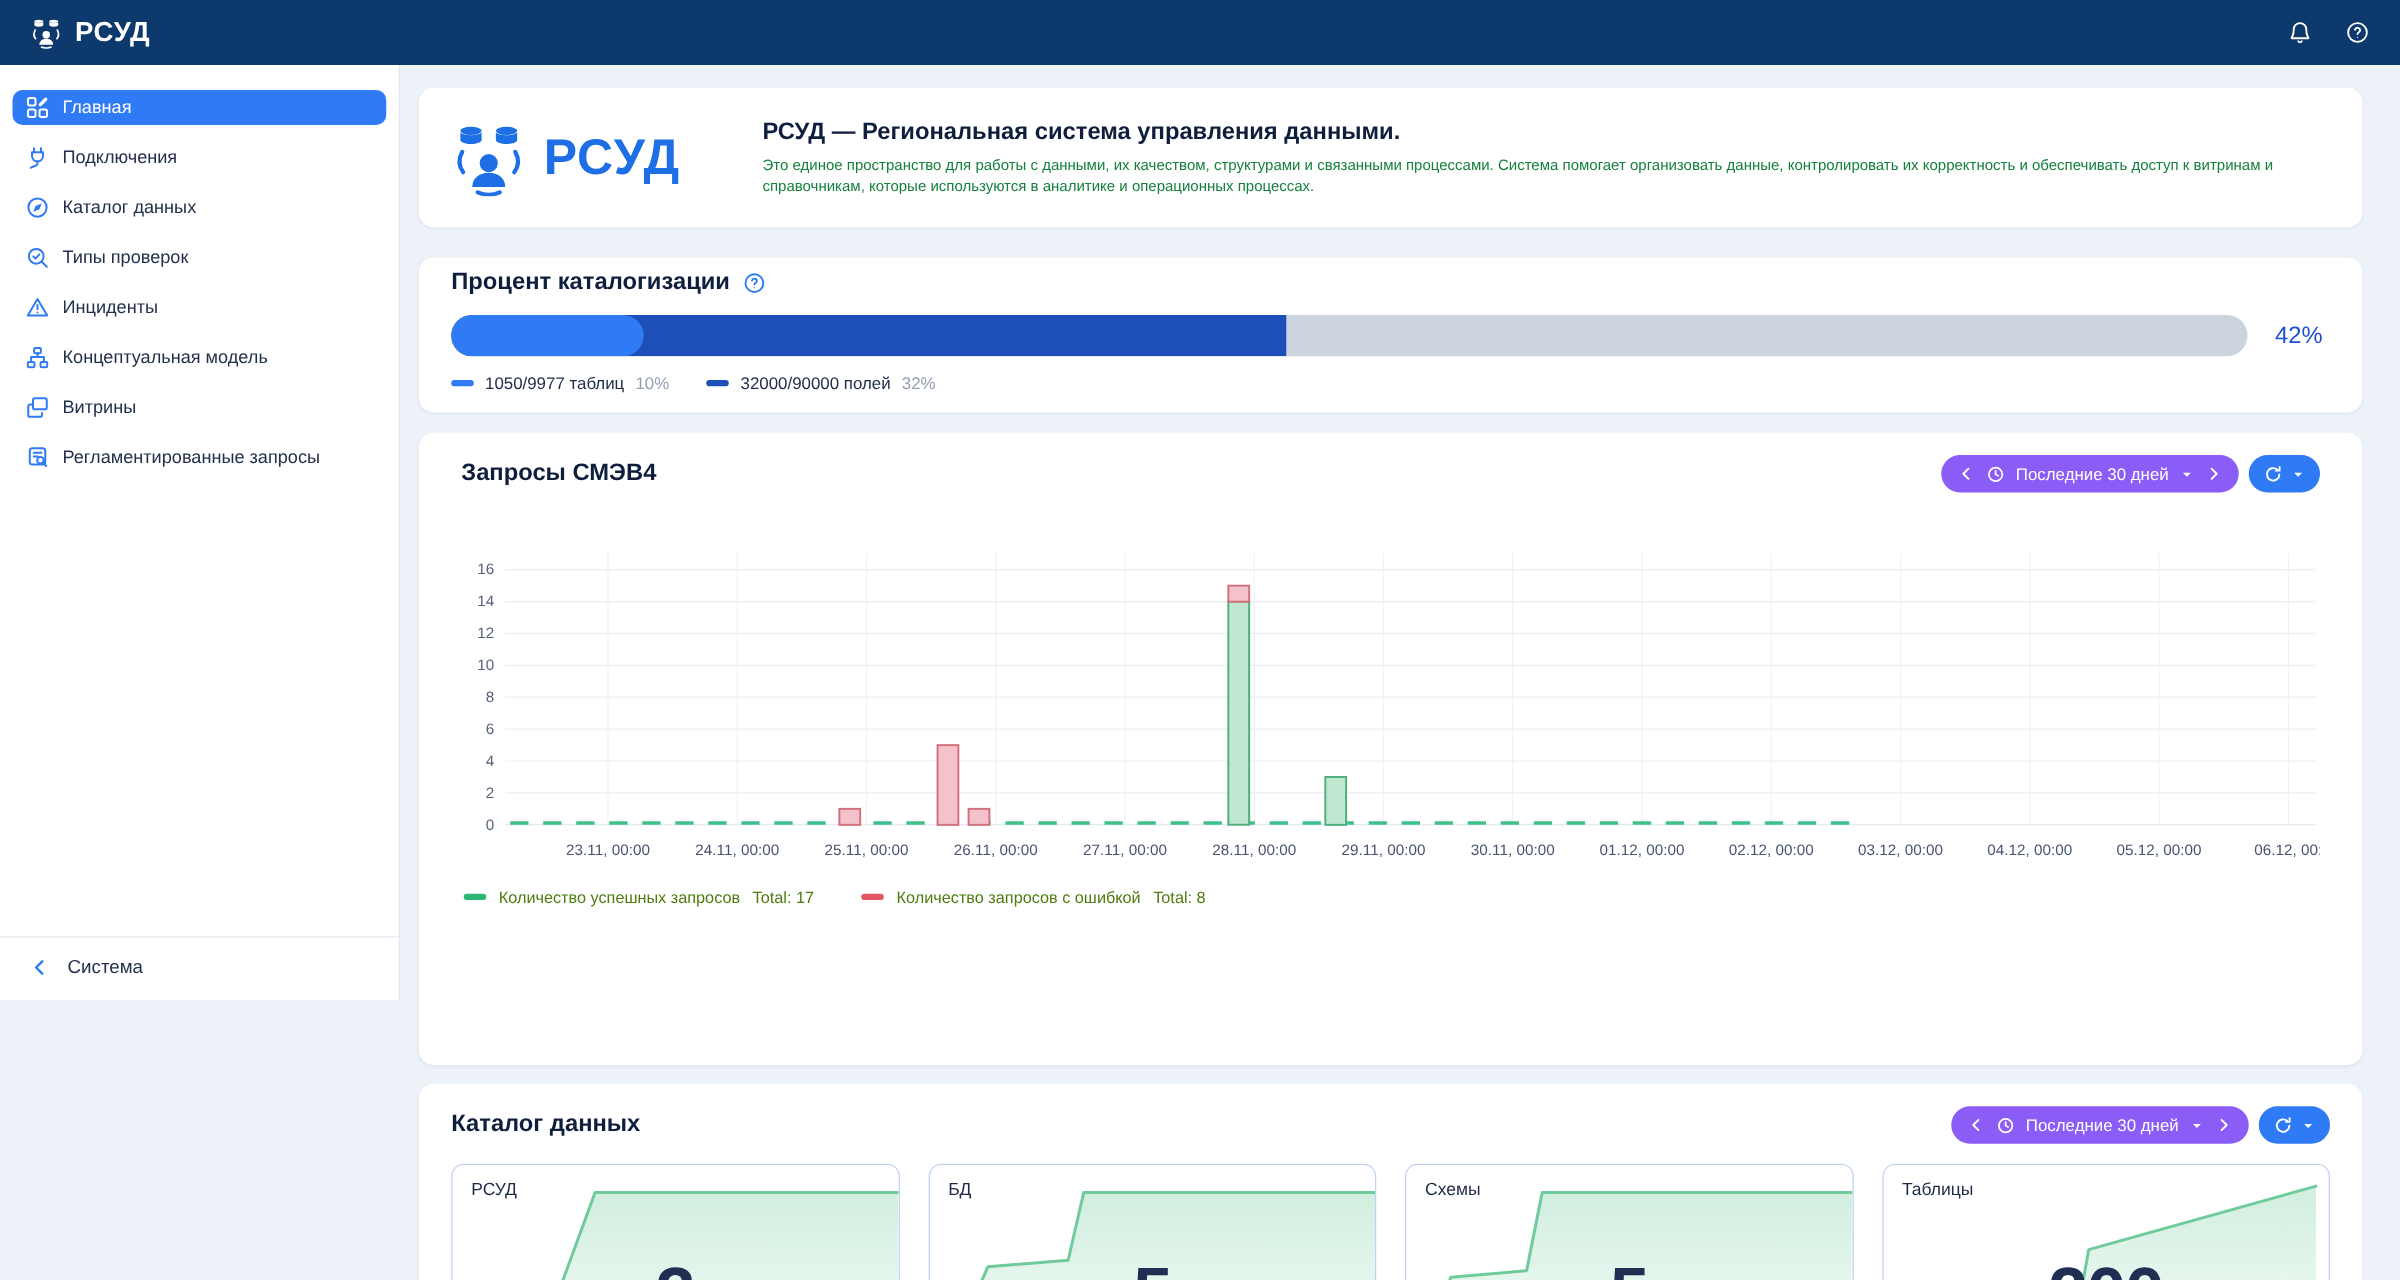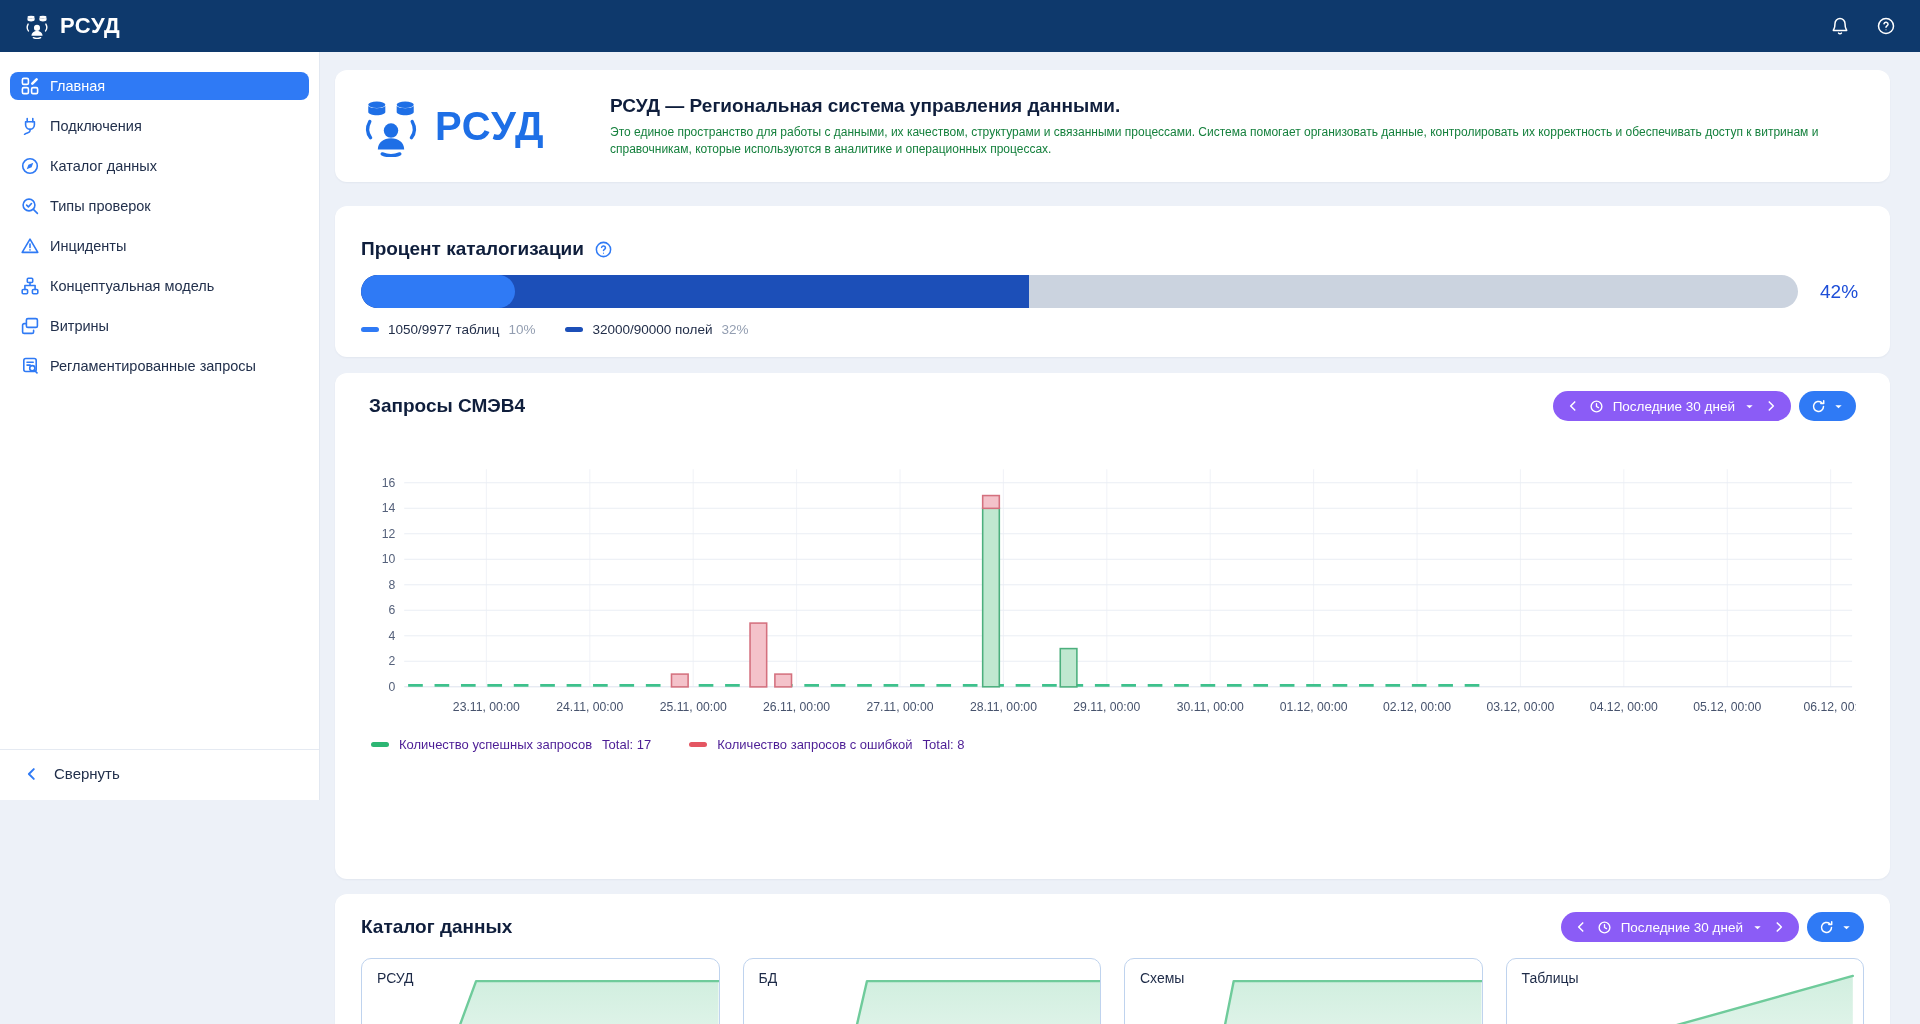--- a/index.html
+++ b/index.html
@@ -23,21 +23,21 @@
   .main{position:absolute;top:52px;left:320px;width:1600px;padding:18px 30px 0 15px}
   .card{background:#fff;border-radius:12px;box-shadow:0 1px 2px rgba(15,35,80,.05)}
   
   .welcome{height:112px;display:flex;align-items:center;padding:0 25px;margin-bottom:24px}
   .w-logo{display:flex;align-items:center;gap:13px;color:#1E6FE6;min-width:188px}
   .w-logo-text{font-size:40px;font-weight:bold;letter-spacing:1px}
   .w-text{margin-left:62px}
   .w-title{font-size:19px;font-weight:bold;color:#0F1E3C;margin-bottom:7px}
   .w-desc{font-size:12px;line-height:1.4;color:#15803d;max-width:1265px}
   
-  .progress-card{height:151px;padding:32px 26px;margin-bottom:16px}
+  .progress-card{height:124px;padding:9px 26px;margin-bottom:16px}
   .p-head{display:flex;align-items:center;gap:10px}
   .sec-title{font-size:19px;font-weight:bold;color:#0F1E3C}
   .help{display:flex;cursor:pointer;color:#2F7AF5}
   .p-bar-row{display:flex;align-items:center;gap:22px;margin-top:15px}
   .p-track{position:relative;flex:1;height:33px;border-radius:17px;overflow:hidden}
   .p-seg{position:absolute;top:0;bottom:0;left:0}
   .p-seg.first{border-radius:17px;z-index:2}
   .p-pct{font-size:19px;color:#1d4ed8;min-width:44px}
   .p-legend{display:flex;align-items:flex-start;margin-top:14px}
   .p-leg-item{display:flex;align-items:center;gap:9px;font-size:13.5px;color:#222E49;margin-right:30px}
@@ -45,21 +45,21 @@
   .p-leg-pct{color:#939EB1}
   
   .smev-card{height:506px;padding:18px 34px;margin-bottom:15px}
   .card-head{display:flex;align-items:center;justify-content:space-between}
   .controls{display:flex;align-items:center;gap:8px}
   .ctrl-group{display:flex;align-items:center;gap:9px;height:30px;background:#8b5cf6;color:#fff;border-radius:15px;padding:0 13px;font-size:13.5px;cursor:pointer}
   .ctrl-refresh{display:flex;align-items:center;gap:7px;height:30px;background:#2F7AF5;color:#fff;border-radius:15px;padding:0 12px;cursor:pointer}
   .ctrl-el{display:flex;align-items:center;cursor:pointer}
   .smev-chart{margin-top:4px}
   .smev-chart svg{width:100%;height:308px}
-  .smev-legend{display:flex;align-items:center;gap:10px;font-size:13px;color:#4c1d95;margin-top:4px;padding-left:2px}
+  .smev-legend{display:flex;align-items:center;gap:10px;font-size:13px;color:#4d7c0f;margin-top:4px;padding-left:2px}
   .leg-total{margin-right:28px}
   
   .catalog-card{height:270px;padding:18px 26px}
   .cards-row{display:flex;gap:23px;margin-top:16px}
   .stat-card{position:relative;flex:1;height:186px;background:#fff;border:1px solid #BFD3EE;border-radius:10px;overflow:hidden;cursor:pointer}
   .stat-label{position:absolute;top:11px;left:15px;font-size:14px;color:#1D2A47;z-index:2}
   .stat-value{position:absolute;left:0;width:100%;top:50%;transform:translateY(-34%);text-align:center;font-size:57px;font-weight:bold;color:#212D52;z-index:2;letter-spacing:-1px}
   .stat-card svg{position:absolute;inset:0;width:100%;height:100%}
 </style>
 </head>
@@ -186,21 +186,21 @@
         </span>
         <span class="s-label">Регламентированные запросы</span>
       </div>
     </nav>
   <div class="side-footer">
     <span class="chev">
       <svg width="16" height="16" viewBox="0 0 18 18" fill="none" stroke="currentColor" stroke-width="2.2" stroke-linecap="round" stroke-linejoin="round">
           <polyline points="11,3.5 5.5,9 11,14.5"></polyline>
         </svg>
     </span>
-    <span>Свернуть</span>
+    <span>Система</span>
   </div>
 </aside>
 
 <main class="main">
 
   <section class="card welcome">
     <div class="w-logo">
       <span class="logo-slot">
           <svg width="62" height="62" viewBox="0 0 48 48" fill="none">
     <g fill="currentColor">

